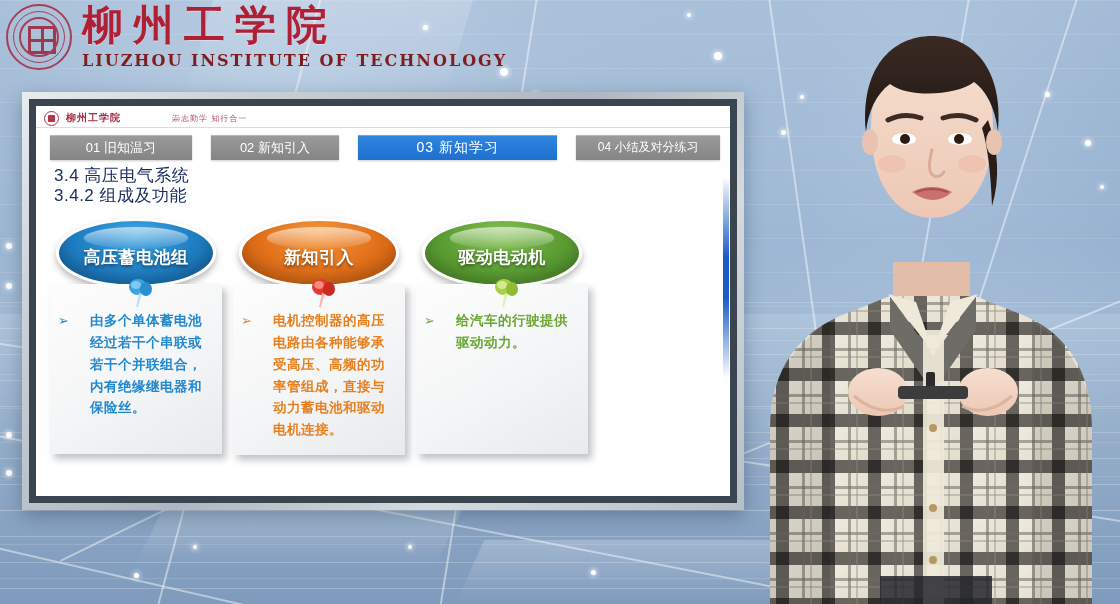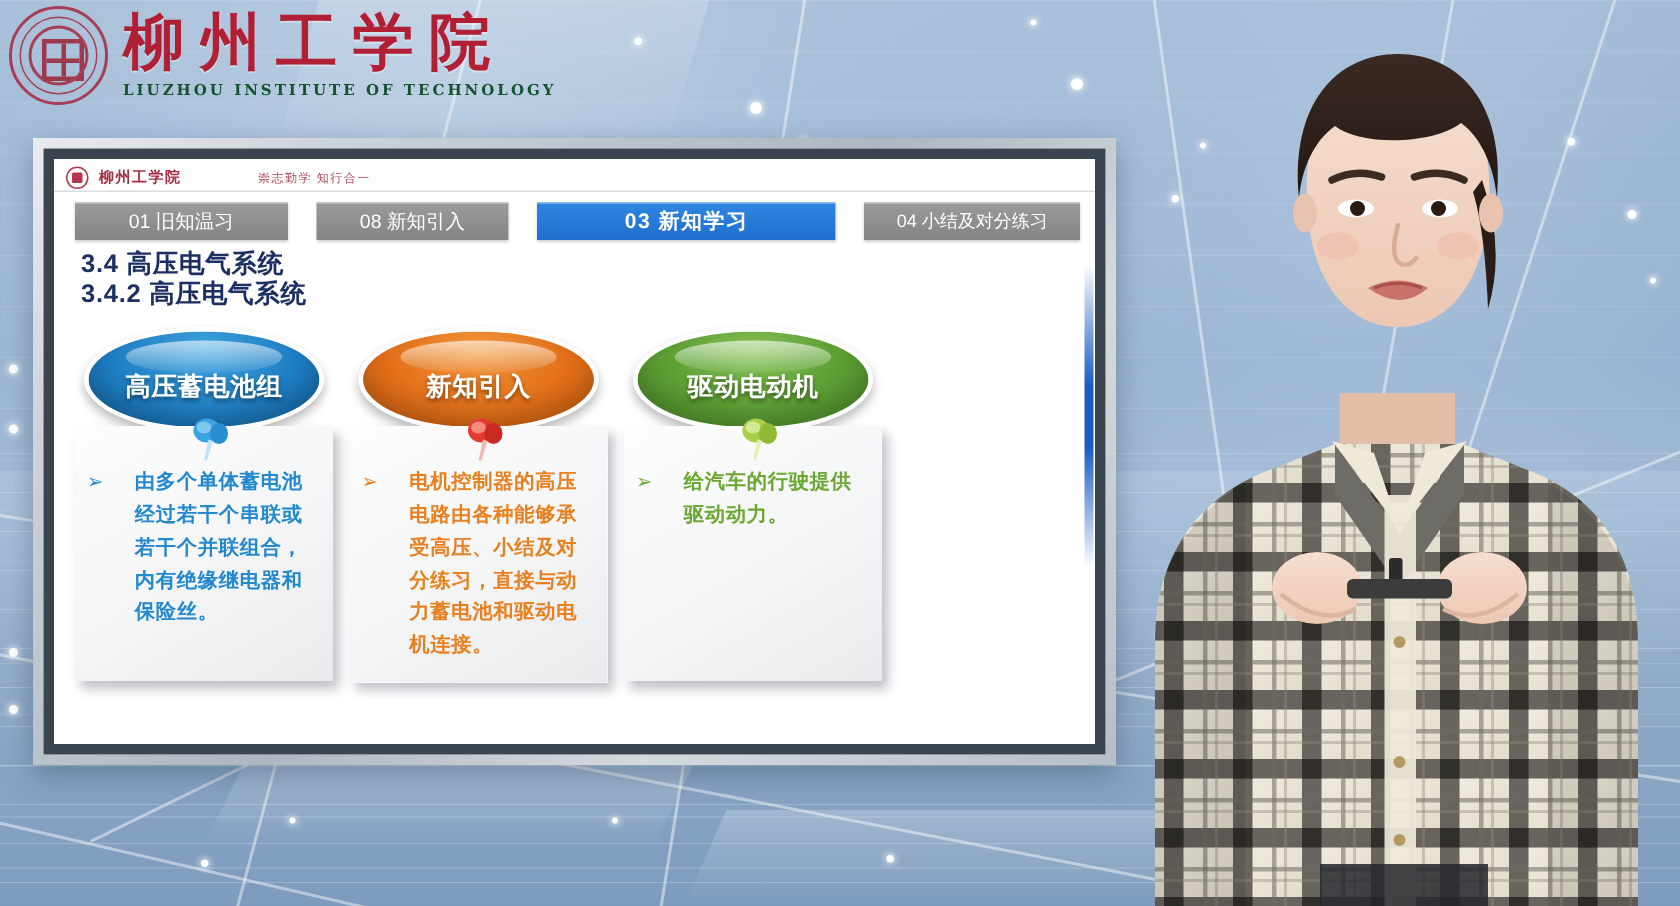--- a/index.html
+++ b/index.html
@@ -44,21 +44,21 @@
   .seal:before{content:"";position:absolute;inset:5px;border-radius:50%;border:1px solid #a4354a;}
   .seal:after{content:"";position:absolute;inset:11px;border-radius:50%;border:2px solid #a4354a;}
   .seal .emb{position:absolute;left:50%;top:50%;width:22px;height:22px;margin:-11px 0 0 -11px;
     border:3px solid #9e2e42;background:
       linear-gradient(#9e2e42,#9e2e42) center/100% 3px no-repeat,
       linear-gradient(#9e2e42,#9e2e42) center/3px 100% no-repeat;}
   .brand-text{display:flex;flex-direction:column;line-height:1;}
   .brand-cn{font-size:41px;font-weight:700;color:#b11f35;letter-spacing:10px;
     font-family:"DejaVu Serif","Liberation Serif",serif;
     text-shadow:0 1px 0 rgba(255,255,255,.35);}
-  .brand-en{font-size:10px;font-weight:700;color:#14532d;letter-spacing:2.0px;margin-top:7px;
+  .brand-en{font-size:16px;font-weight:700;color:#7f1d1d;letter-spacing:2.0px;margin-top:7px;
     font-family:"DejaVu Serif","Liberation Serif",serif;text-align:right;}
 
   
   #slide-frame{position:absolute;left:22px;top:92px;width:722px;height:418px;
     background:linear-gradient(135deg,#e8ecef 0%,#c9d0d6 20%,#aeb7bf 50%,#d4dade 72%,#b7bfc6 100%);
     padding:7px;box-sizing:border-box;
     box-shadow:0 6px 18px rgba(25,45,70,.35);}
   .frame-inner{width:100%;height:100%;box-sizing:border-box;
     border:7px solid #3a4550;background:#fff;position:relative;overflow:hidden;}
   .frame-blue{position:absolute;right:1px;top:18%;width:6px;height:52%;
@@ -75,26 +75,26 @@
     font-family:"DejaVu Serif","Liberation Serif",serif;white-space:nowrap;}
   .mini-motto{font-size:8px;color:#b14a5d;letter-spacing:1px;white-space:nowrap;margin-left:44px;}
 
   .tabs{display:flex;gap:19px;padding:7px 10px 0 14px;box-sizing:border-box;justify-content:center;}
   .tab{height:25px;display:flex;align-items:center;justify-content:center;
     color:#fff;font-size:13px;white-space:nowrap;box-sizing:border-box;
     background:linear-gradient(180deg,#9b9b9b,#848484);
     box-shadow:inset 0 1px 0 rgba(255,255,255,.28),0 1px 2px rgba(0,0,0,.2);}
   .tab.t1{width:148px;}
   .tab.t2{width:134px;}
-  .tab.t3{width:208px;font-weight:700;font-size:14px;letter-spacing:1px;
+  .tab.t3{width:208px;font-weight:400;font-size:14px;letter-spacing:1px;
     background:linear-gradient(180deg,#2f86e0,#1f6fcf);}
   .tab.t4{width:150px;font-size:12px;}
 
   .headings{padding:6px 0 0 18px;line-height:1.18;}
-  .h-line{font-size:17px;font-weight:700;color:#1b2f63;letter-spacing:.5px;}
+  .h-line{font-size:17px;font-weight:400;color:#1b2f63;letter-spacing:.5px;}
 
   
   .cols{position:absolute;left:14px;right:14px;top:112px;display:flex;gap:11px;align-items:flex-start;}
   .col{position:relative;width:172px;}
   .oval{position:relative;height:70px;border-radius:50%;margin:0 auto;width:160px;
     display:flex;align-items:center;justify-content:center;
     border:3px solid #fff;box-sizing:border-box;
     box-shadow:0 4px 7px rgba(0,0,0,.28),inset 0 -8px 14px rgba(0,0,0,.18);}
   .oval:before{content:"";position:absolute;left:16%;top:9%;width:68%;height:34%;border-radius:50%;
     background:linear-gradient(180deg,rgba(255,255,255,.62),rgba(255,255,255,.06));}
@@ -188,28 +188,28 @@
       <div class="slide">
 
         <div class="slide-topbar">
           <div class="mini-seal"></div>
           <div class="mini-name">柳州工学院</div>
           <div class="mini-motto">崇志勤学 知行合一</div>
         </div>
 
         <div class="tabs">
           <div class="tab t1">01  旧知温习</div>
-          <div class="tab t2">08 新知引入</div>
+          <div class="tab t2">02 新知引入</div>
           <div class="tab t3">03  新知学习</div>
           <div class="tab t4">04 小结及对分练习</div>
         </div>
 
         <div class="headings">
           <div class="h-line">3.4 高压电气系统</div>
-          <div class="h-line">3.4.2 高压电气系统</div>
+          <div class="h-line">3.4.2 组成及功能</div>
         </div>
 
         <div class="cols">
 
           <div class="col">
             <div class="oval blue">
               <span class="lbl">高压蓄电池组</span>
             </div>
             <svg class="pin" viewBox="0 0 30 34">
               <ellipse cx="12" cy="11" rx="9" ry="8" fill="#3aa3e3"></ellipse>
@@ -231,21 +231,21 @@
             </div>
             <svg class="pin" viewBox="0 0 30 34">
               <ellipse cx="12" cy="11" rx="9" ry="8" fill="#e4392f"></ellipse>
               <ellipse cx="10" cy="9" rx="5" ry="4" fill="#f58a7d"></ellipse>
               <ellipse cx="20" cy="13" rx="6" ry="7" fill="#c92a22"></ellipse>
               <path d="M13 17 L10 31 L12 31 L16 18 Z" fill="#f3b9b2"></path>
             </svg>
             <div class="card c-orange">
               <div class="row">
                 <span class="bullet">➢</span>
-                <span class="ctext">电机控制器的高压电路由各种能够承受高压、小结及对分练习，直接与动力蓄电池和驱动电机连接。</span>
+                <span class="ctext">电机控制器的高压电路由各种能够承受高压、高频的功率管组成，直接与动力蓄电池和驱动电机连接。</span>
               </div>
             </div>
           </div>
 
           <div class="col">
             <div class="oval green">
               <span class="lbl">驱动电动机</span>
             </div>
             <svg class="pin" viewBox="0 0 30 34">
               <ellipse cx="12" cy="11" rx="9" ry="8" fill="#a8cf4a"></ellipse>

